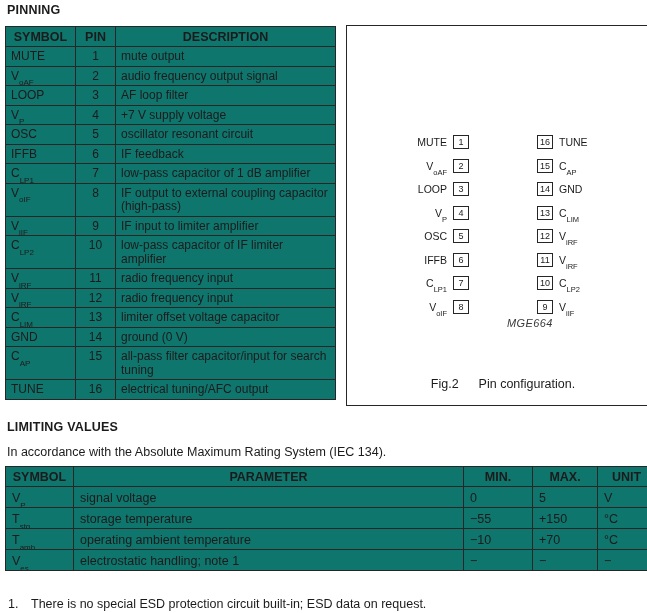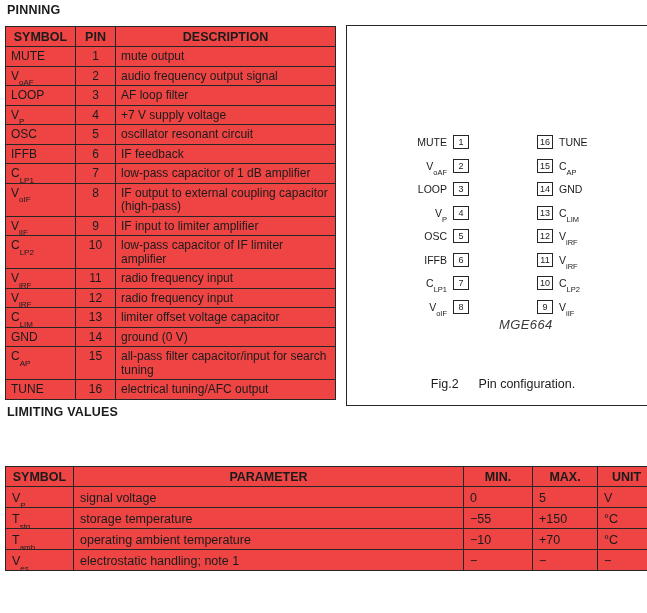--- a/index.html
+++ b/index.html
@@ -5,27 +5,27 @@
   html,body { margin:0; padding:0; }
   .page {
     position:relative; width:647px; height:613px;
     background:#ffffff; overflow:hidden;
     font-family:Liberation Sans, sans-serif;
     color:#1b1b1b;
     -webkit-font-smoothing:antialiased;
   }
   .sec-title { position:absolute; font-size:12.5px; font-weight:bold; letter-spacing:.2px; }
   #pinning-title  { left:7px; top:3px; }
-  #limiting-title { left:7px; top:405px; }
+  #limiting-title { left:7px; top:420px; }
   #note-title     { left:24px; top:578px;margin-top:33px; }
   #limiting-subtitle { position:absolute; left:7px; top:445px; font-size:12.5px; }
   #note-line { position:absolute; left:8px; top:597px; font-size:12.5px; }
   #note-line .note-num { display:inline-block; width:23px; }
 
-  table { border-collapse:collapse; table-layout:fixed; background:#ef4444; }
+  table { border-collapse:collapse; table-layout:fixed; background:#0f766e; }
   th, td { border:1px solid #262626; vertical-align:top; overflow:hidden; }
   th { font-size:12.5px; font-weight:bold; text-align:center; padding:3px 4px 2px 4px; line-height:14px; }
   td { font-size:12px; padding:3px 5px 2px 5px; line-height:13.5px; text-align:left; }
   sub { font-size:8px; line-height:0; position:relative; bottom:-2.5px; letter-spacing:0; }
 
   #pinning-table { position:absolute; left:5px; top:26px; width:330px; }
   #pinning-table col.c1 { width:70px; }
   #pinning-table col.c2 { width:40px; }
   #pinning-table col.c3 { width:220px; }
   #pinning-table td.pin-num-cell { text-align:center; }
@@ -37,21 +37,21 @@
   #limiting-table col.c4 { width:65px; }
   #limiting-table col.c5 { width:58px; }
   #limiting-table td { font-size:12.5px; padding:3.5px 6px 2.5px 6px; line-height:14px; }
 
   
   #figure-box { position:absolute; left:346px; top:25px; width:318px; height:379px; border:1px solid #262626; }
   #chip-body { position:absolute; left:121px; top:100px; width:64px; height:184px; border:2px solid #161616; background:#fff; }
   #chip-notch { position:absolute; left:50%; transform:translateX(-50%); top:-2px; width:10px; height:14px;
                 border:1.5px solid #161616; border-top:none; border-radius:0 0 7px 7px; background:#fff; }
   #chip-name { position:absolute; left:0; right:0; top:82px; text-align:center; font-size:12.5px; font-weight:bold; letter-spacing:.2px; }
-  #figure-code { position:absolute; left:152px; top:291px; font-size:13px; font-style:italic; color:#3a3a3a; letter-spacing:.4px; }
+  #figure-code { position:absolute; left:160px; top:291px; font-size:11px; font-style:italic; color:#3a3a3a; letter-spacing:.4px; }
   #figure-caption { position:absolute; left:0; width:312px; top:351px; text-align:center; font-size:12.5px; }
   #figure-caption .cap-label { margin-right:20px; }
 
   .pins-col { position:absolute; top:109px; }
   #pins-left  { left:0; width:122px; }
   #pins-right { left:190px; }
   .pin-row { display:flex; align-items:center; height:14px; margin-bottom:9.5px; }
   #pins-left .pin-row  { justify-content:flex-end; }
   #pins-right .pin-row { justify-content:flex-start; }
   .pin-box { flex:none; width:14px; height:12px; border:1px solid #262626; font-size:9px; line-height:12px; text-align:center; background:#fff; }
@@ -233,20 +233,21 @@
           <span class="pin-label">V<sub>iIF</sub></span>
         </div>
       </div>
     <div id="figure-code">MGE664</div>
     <div id="figure-caption">
       <span class="cap-label">Fig.2</span><span>Pin configuration.</span>
     </div>
   </div>
 
   <div class="sec-title" id="limiting-title">LIMITING VALUES</div>
+  <div id="limiting-subtitle">In accordance with the Absolute Maximum Rating System (IEC 134).</div>
 
   <table id="limiting-table">
     <colgroup>
         <col class="c1">
         <col class="c2">
         <col class="c3">
         <col class="c4">
         <col class="c5">
       </colgroup>
     <thead>
@@ -284,14 +285,17 @@
           <td>V<sub>es</sub></td>
           <td>electrostatic handling; note 1</td>
           <td>−</td>
           <td>−</td>
           <td>−</td>
         </tr>
       </tbody>
   </table>
 
   <div class="sec-title" id="note-title">Note</div>
+  <div id="note-line">
+    <span class="note-num">1.</span><span>There is no special ESD protection circuit built-in; ESD data on request.</span>
+  </div>
 
 </div>
 
 </body></html>

